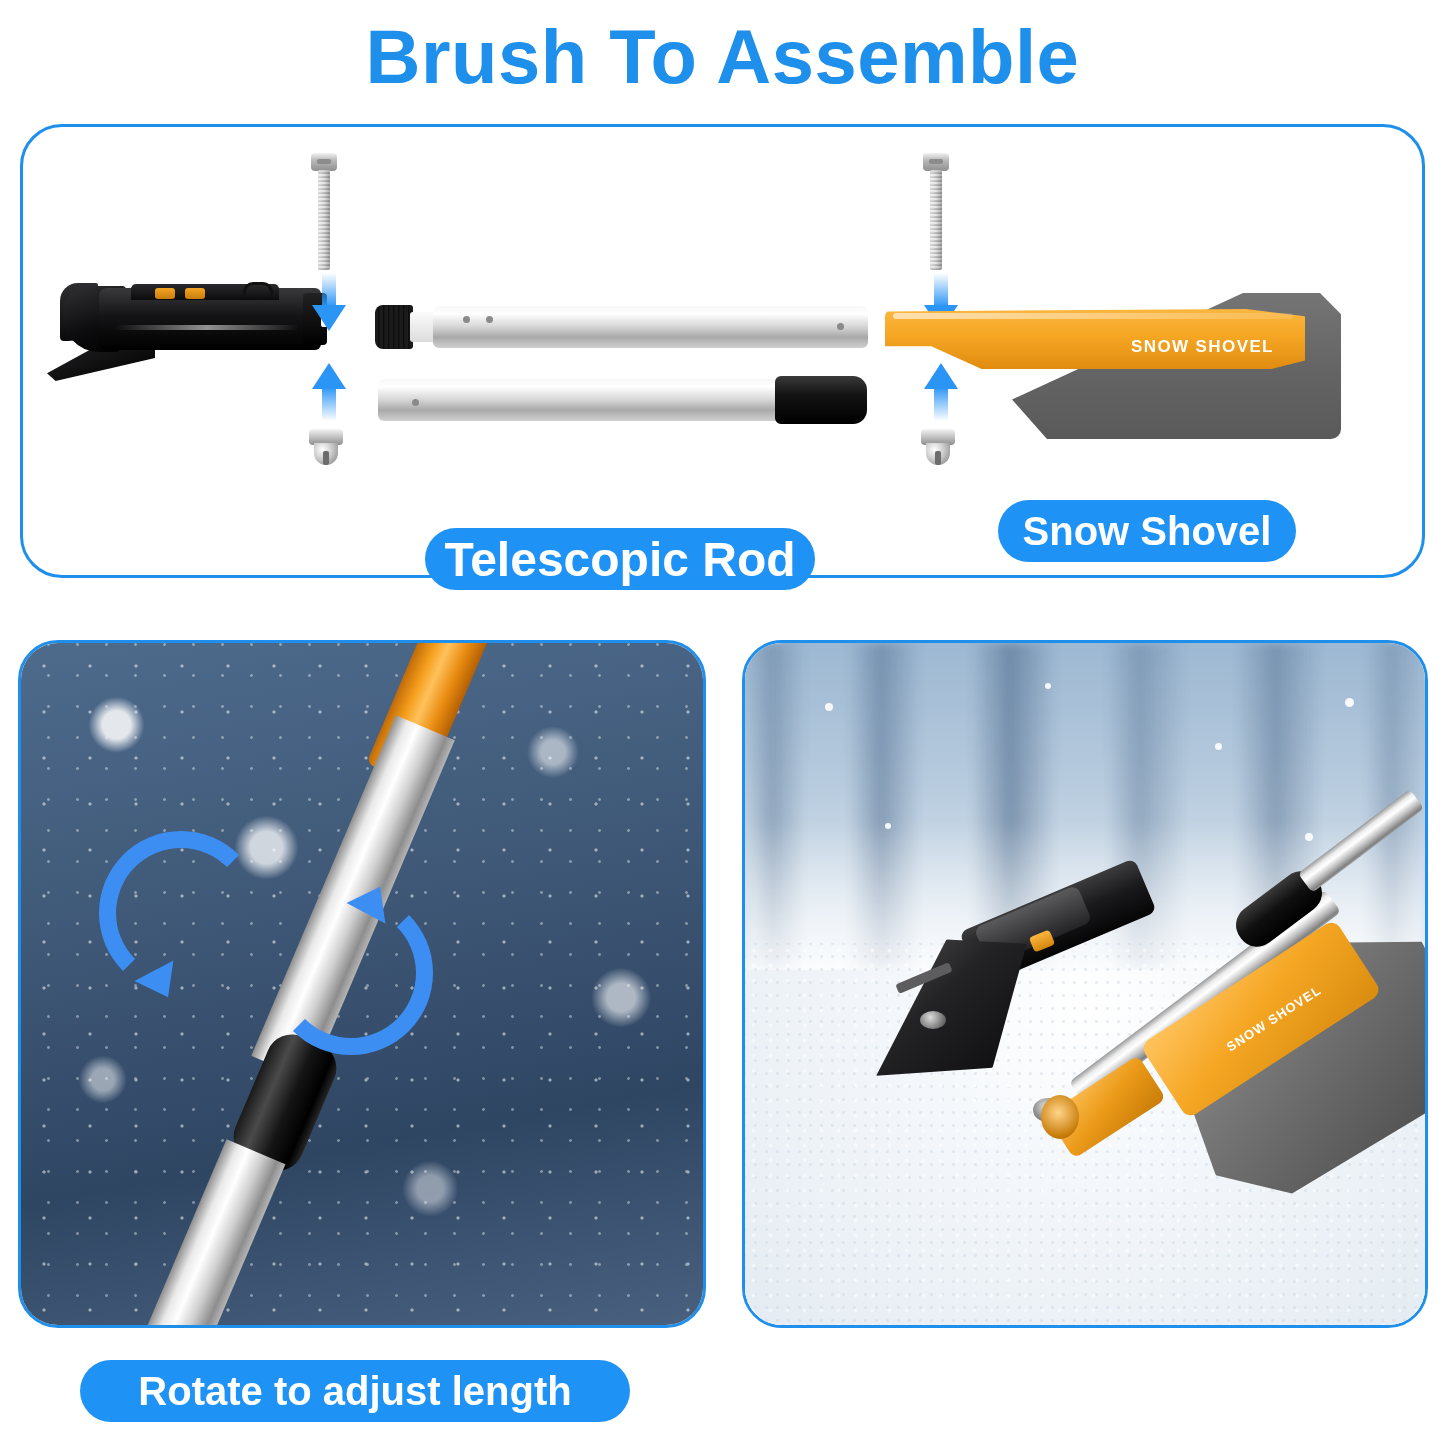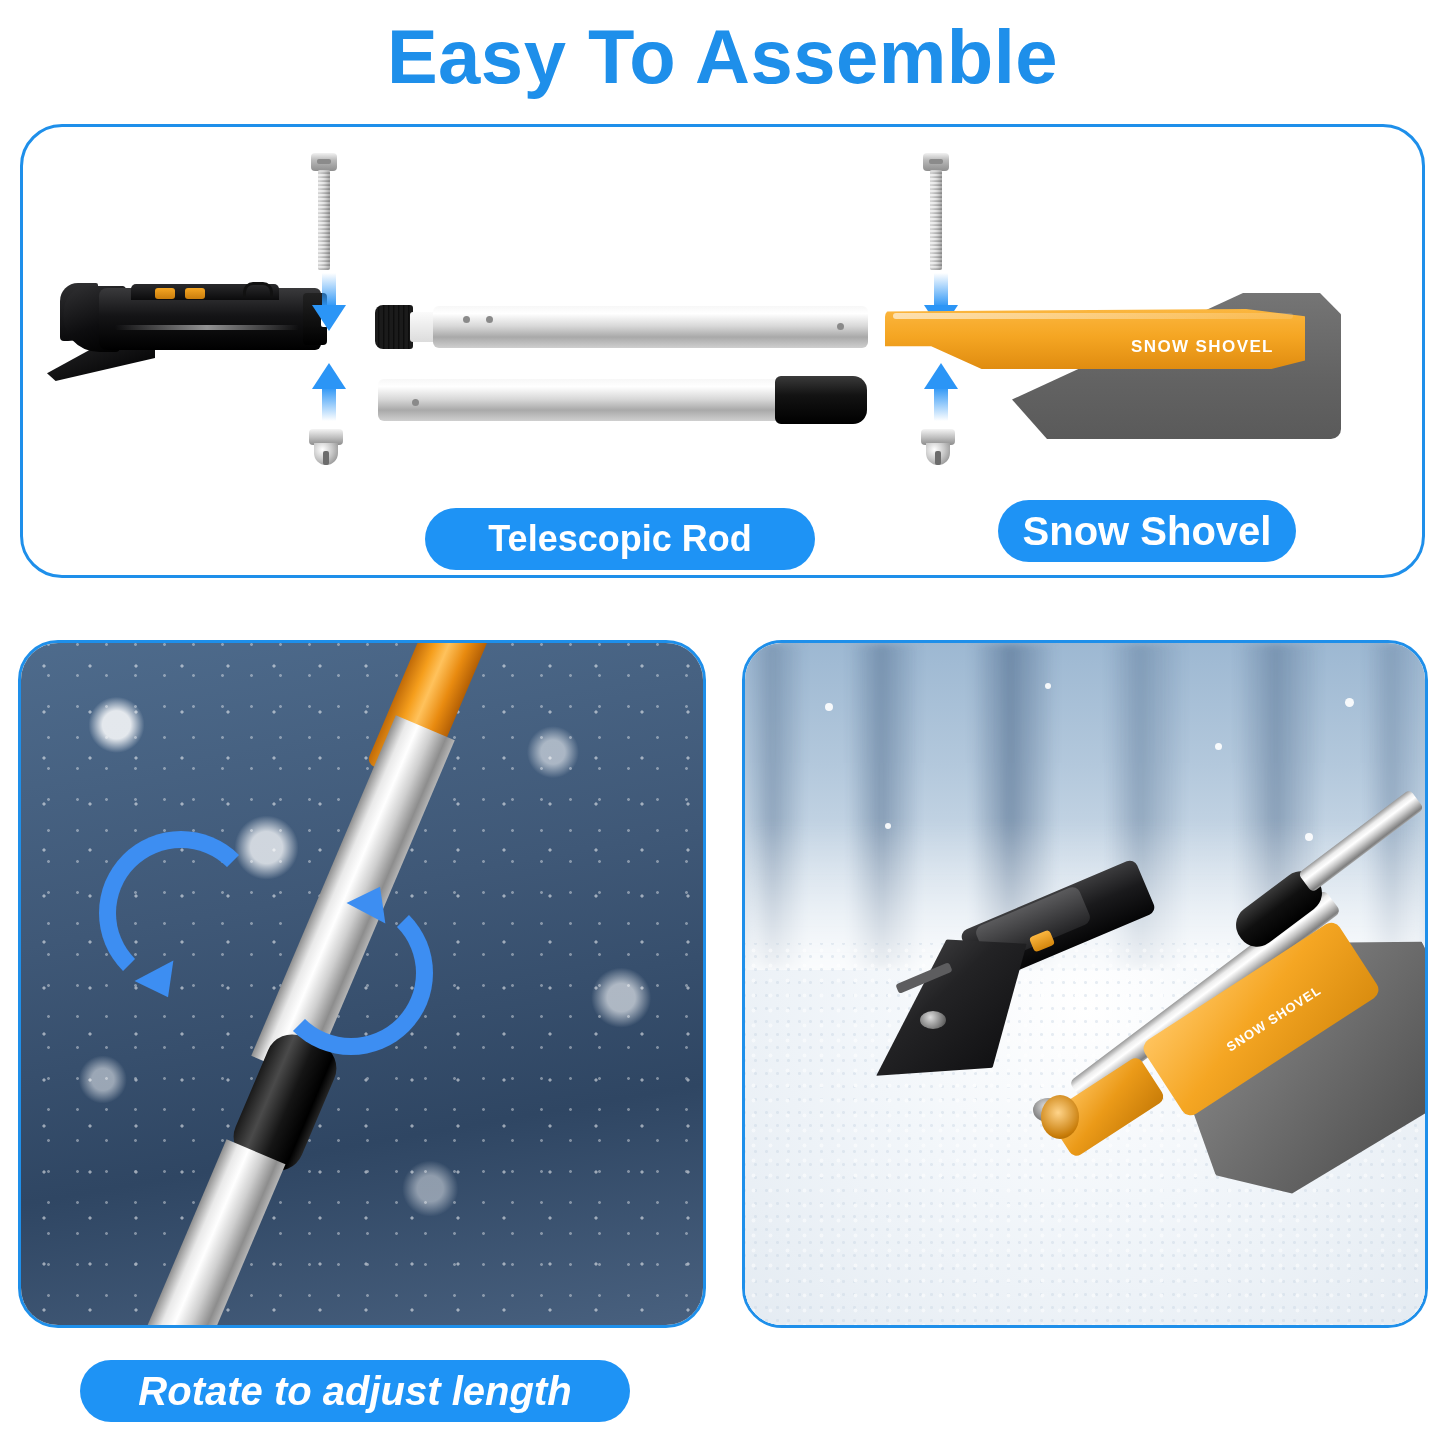--- a/index.html
+++ b/index.html
@@ -45,23 +45,23 @@
     position:absolute;
     background:#1E93F5;
     color:#ffffff;
     border-radius:999px;
     font-weight:bold;
     display:flex;align-items:center;justify-content:center;
     white-space:nowrap;
     box-sizing:border-box;
   }
   .pill-ice{left:58px;top:500px;width:290px;height:62px;font-size:40px;}
-  .pill-rod{left:425px;top:508px;width:390px;height:62px;font-size:36px;}
+  .pill-rod{left:425px;top:528px;width:390px;height:62px;font-size:48px;}
   .pill-brush{left:998px;top:500px;width:298px;height:62px;font-size:40px;}
-  .pill-rotate{left:80px;top:1360px;width:550px;height:62px;font-size:40px;font-style:italic;}
+  .pill-rotate{left:80px;top:1360px;width:550px;height:62px;font-size:40px;}
   .pill-detach{left:920px;top:1360px;width:330px;height:62px;font-size:40px;}
 
   
   .shovel-body{
     position:absolute;left:96px;top:285px;width:222px;height:62px;
     background:linear-gradient(180deg,#3a3a3c 0%,#141416 45%,#000 100%);
     border-radius:8px 6px 6px 8px;
   }
   .shovel-top-ridge{
     position:absolute;left:128px;top:281px;width:148px;height:16px;
@@ -356,21 +356,21 @@
   .sv-tube-end{
     position:absolute;border-radius:50%;
     background:radial-gradient(circle at 45% 40%,#ffd48a,#c87c08 70%,#8c5504 100%);
   }
 </style>
 </head>
 <body>
 
 <div class="stage">
 
-  <div class="title">Easy To Assemble</div>
+  <div class="title">Brush To Assemble</div>
 
   <div class="panel-top">
 
     <div>
       <div class="shovel-blade" style="left:24px;top:206px;"></div>
       <div class="shovel-wing" style="left:37px;top:156px;"></div>
       <div class="shovel-neck" style="left:40px;top:159px;"></div>
       <div class="shovel-body" style="left:76px;top:161px;"></div>
       <div class="shovel-top-ridge" style="left:108px;top:157px;"></div>
       <div class="shovel-btn b1" style="left:132px;top:161px;"></div>

